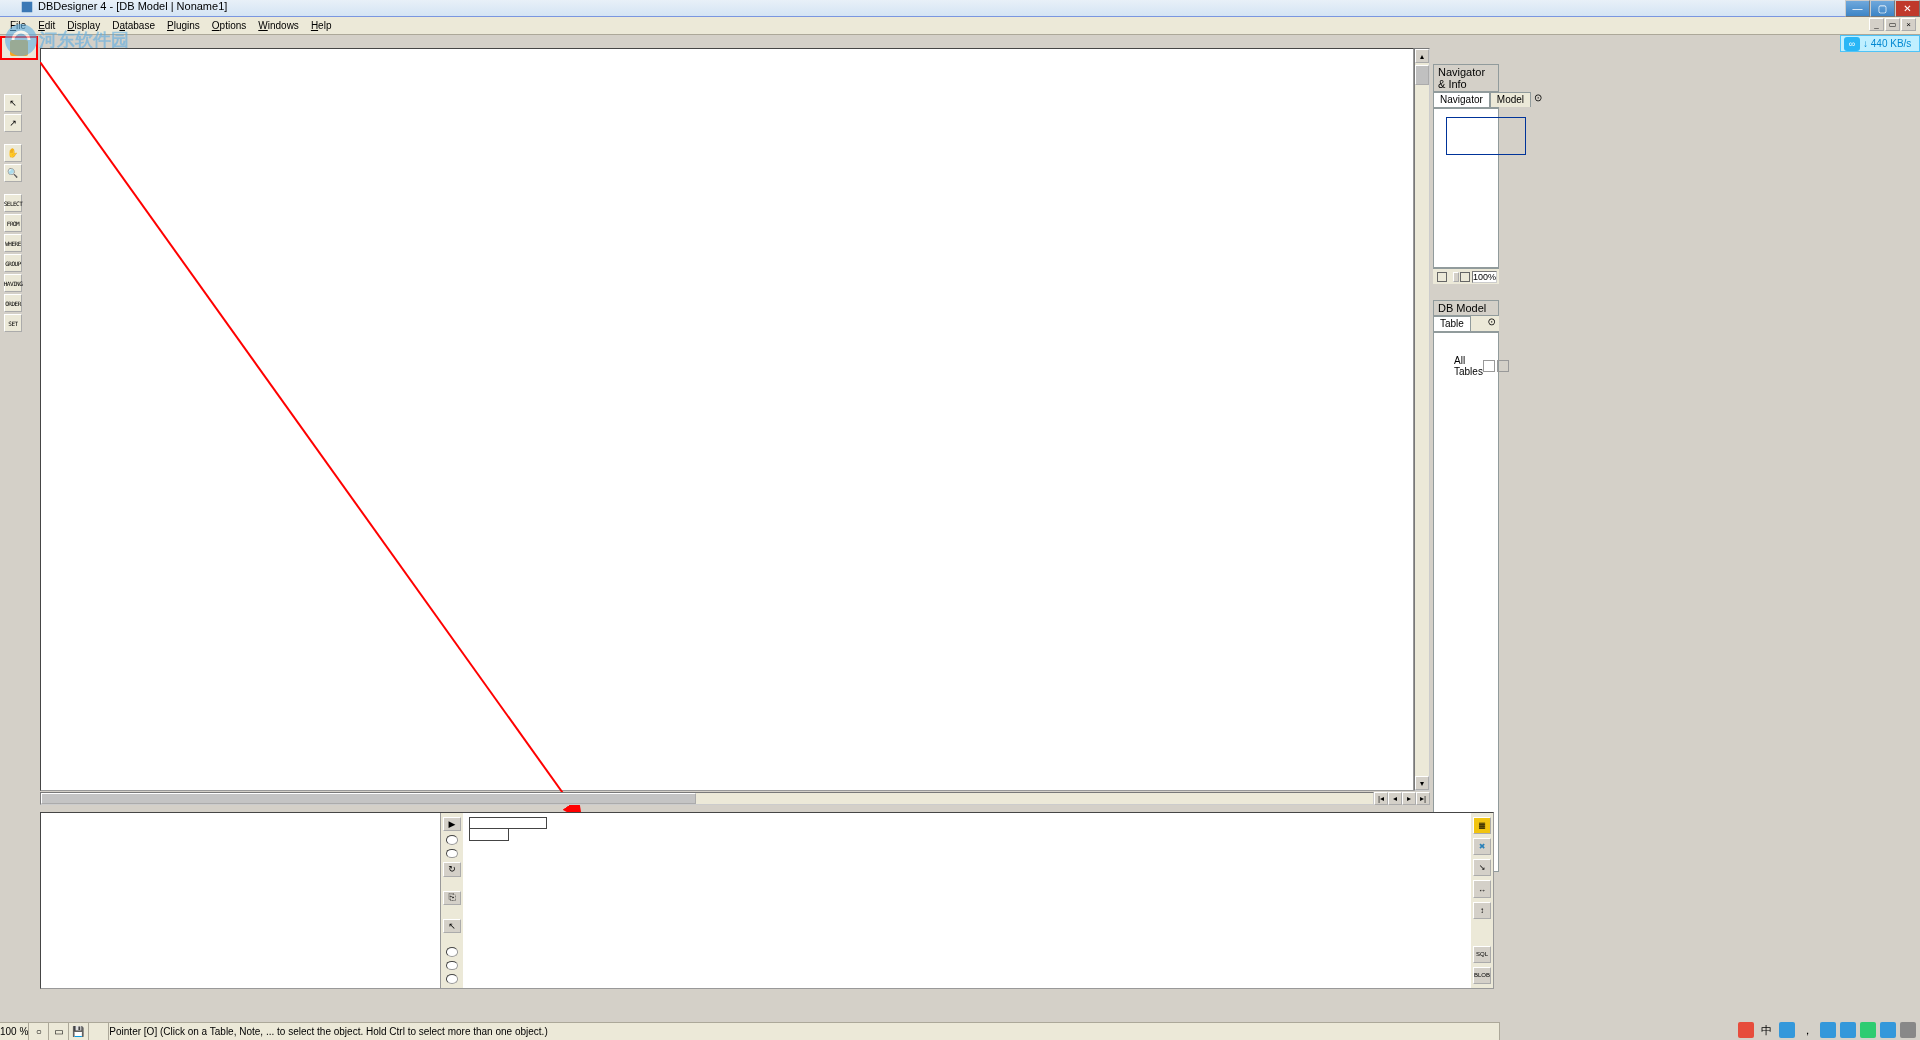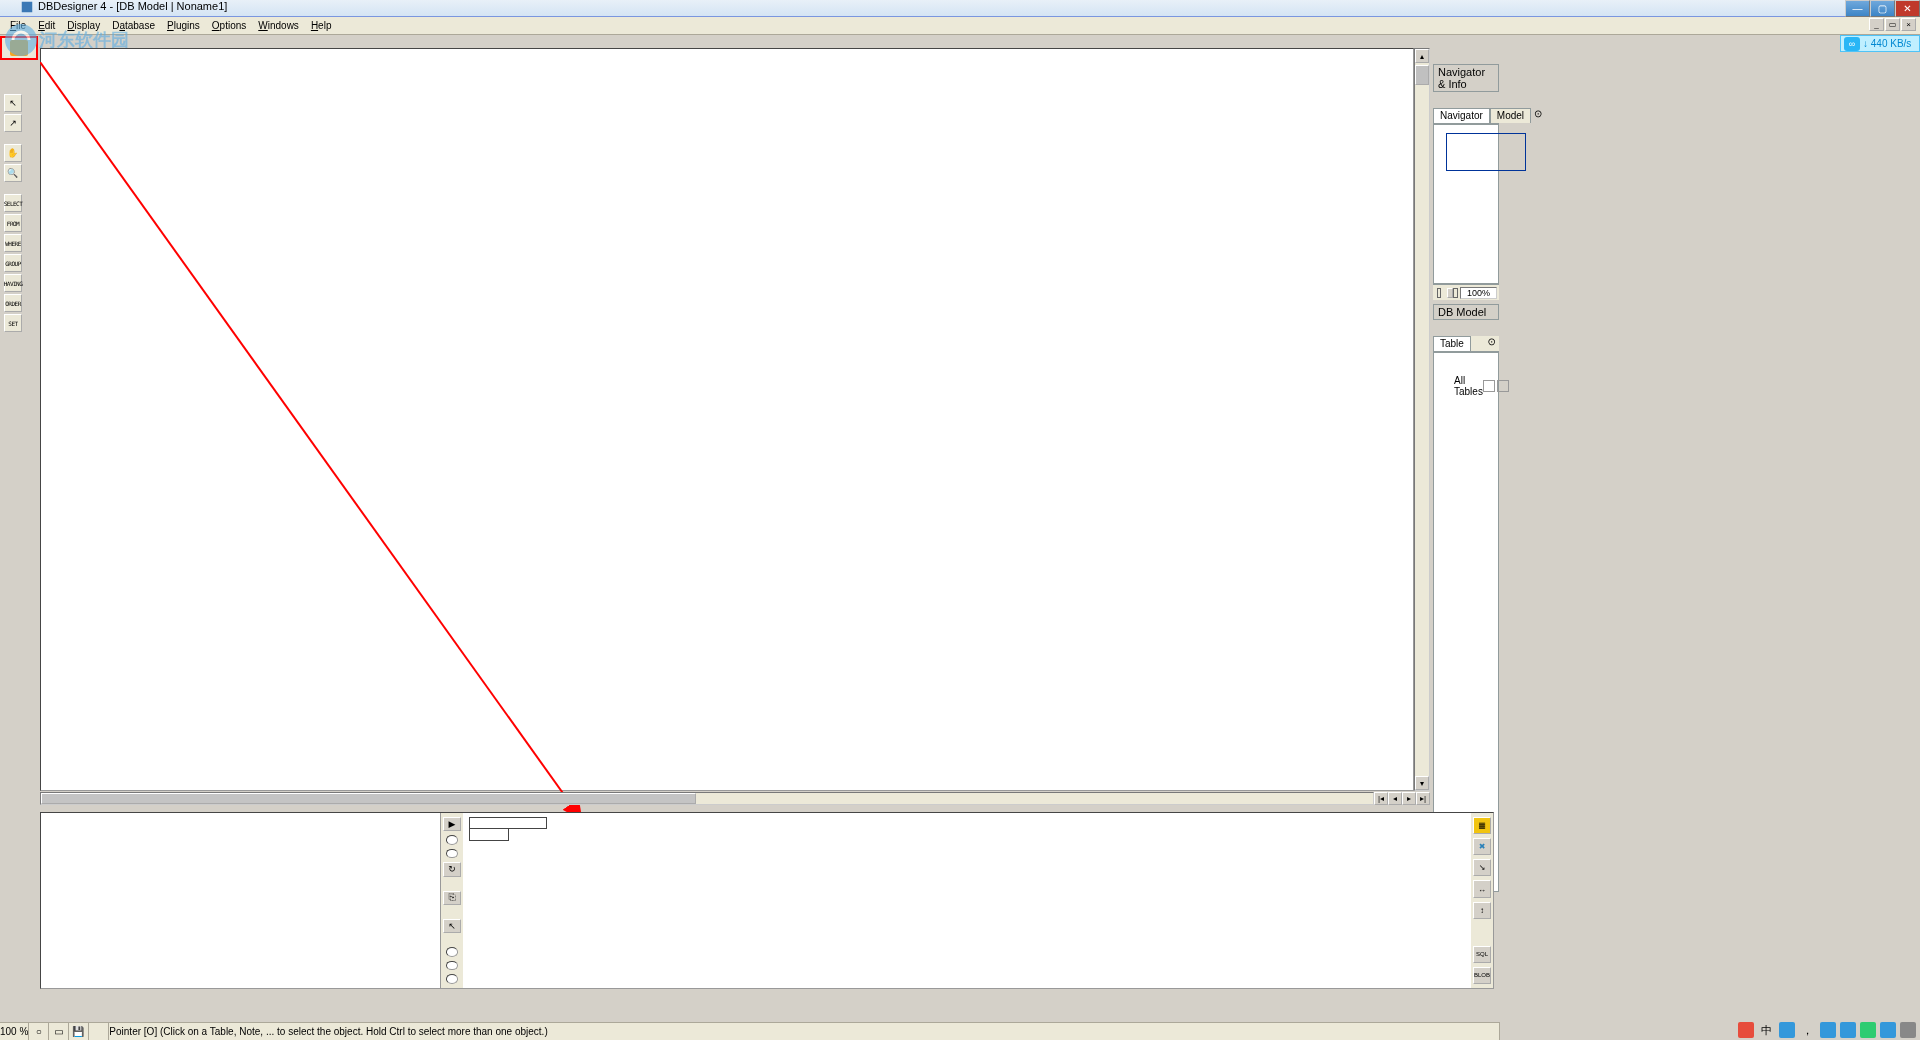--- a/index.html
+++ b/index.html
@@ -48,30 +48,30 @@
 .canvas-scrollv .abtn { width:14px;height:14px;background:#d4d0c8;border:1px outset #fff;position:absolute; font-size:8px;display:flex;align-items:center;justify-content:center; }
 .canvas-hscroll { position: absolute; left: 40px; top: 792px; width: 1390px; height: 13px; background: #ece9d8; display:flex;align-items:center; }
 .canvas-hscroll .track { flex:1; height:13px; background:#ece9d8; border:1px inset #ccc; position:relative; }
 .canvas-hscroll .thumb { position:absolute; left:0; width:655px; height:11px; background:#c4c4c4; border:1px outset #fff; }
 .canvas-hscroll .navbtns { display:flex; }
 .canvas-hscroll .navbtns button { width:14px; height:13px; background:#d4d0c8;border:1px outset #fff; font-size:8px; }
 
 
 .red-arrow { position: absolute; left: 40px; top: 62px; pointer-events: none; }
 .panel-hdr { background: #d4d0c8; font-size: 11px; padding: 1px 4px; border: 1px solid #919b9c; display:flex;align-items:center; }
-.panel-tabs { display: flex; height: 16px; background: #ece9d8; border-bottom: 1px solid #919b9c; margin-top: 16px; }
+.panel-tabs { display: flex; height: 16px; background: #ece9d8; border-bottom: 1px solid #919b9c; }
 .panel-tab { font-size: 10px; padding: 1px 6px; border: 1px solid #919b9c; background: #ece9d8; border-bottom: none; }
 .panel-tab.active { background: #fff; }
 .nav-preview { height: 160px; background: #fff; border: 1px solid #919b9c; position:relative; }
 .nav-viewport { position:absolute; left:12px; top:8px; width:80px; height:38px; border:1px solid #003399; }
 .nav-zoom { height: 16px; display: flex; align-items: center; border-top:1px solid #919b9c; background:#ece9d8; padding:0 2px; }
 .nav-zoom .sq { width:10px;height:10px;border:1px solid #666;margin:0 2px; }
 .nav-zoom .slider { flex:1;height:4px;background:#999;margin:0 4px;position:relative; }
 .nav-zoom .slider .handle{ position:absolute;left:20%;top:-3px;width:6px;height:10px;background:#d4d0c8;border:1px outset #fff; }
-.nav-zoom .pct { font-size:9px;border:1px inset #ccc;padding:0 6px;background:#fff; }
+.nav-zoom .pct { font-size:9px;border:1px inset #ccc;padding:0 0;background:#fff; }
 .model-body { height: 540px; background:#fff; border:1px solid #919b9c; padding:20px; }
 .model-body .row { font-size:10px; padding:2px 0; display:flex;align-items:center;}
 .model-body .row .icns { margin-left:auto; display:flex; gap:2px;}
 .model-body .row .icns span{width:12px;height:12px;border:1px solid #999;}
 
 
 .bottom-panel { position: absolute; left: 40px; top: 812px; width: 1454px; height: 177px; background:#fff; border:1px inset #999; display:flex; }
 .bql-left { width: 400px; border-right:1px solid #999; }
 .bql-tools { width: 22px; background:#ece9d8; display:flex;flex-direction:column;gap:4px;padding:4px 2px;align-items:center; }
 .bql-tools button { width:18px;height:18px;border:1px outset #fff;background:#d4d0c8;font-size:9px; }
@@ -199,21 +199,21 @@
     <div class="nav-viewport"></div>
   </div>
   <div class="nav-zoom">
     <div class="sq"></div>
     <div class="slider">
         <div class="handle"></div>
       </div>
     <div class="sq"></div>
     <span class="pct">100%</span>
   </div>
-  <div class="panel-hdr" style="margin-top:4px;">
+  <div class="panel-hdr" style="margin-top:16px;">
     <span>DB Model</span>
   </div>
   <div class="panel-tabs">
     <div class="panel-tab active"><span>Table</span></div>
     <span class="expand" style="margin-left:auto;padding:0 3px;font-size:10px;">⊙</span>
   </div>
   <div class="model-body">
     <div class="row">
       <span>All Tables</span>
       <span class="icns">

